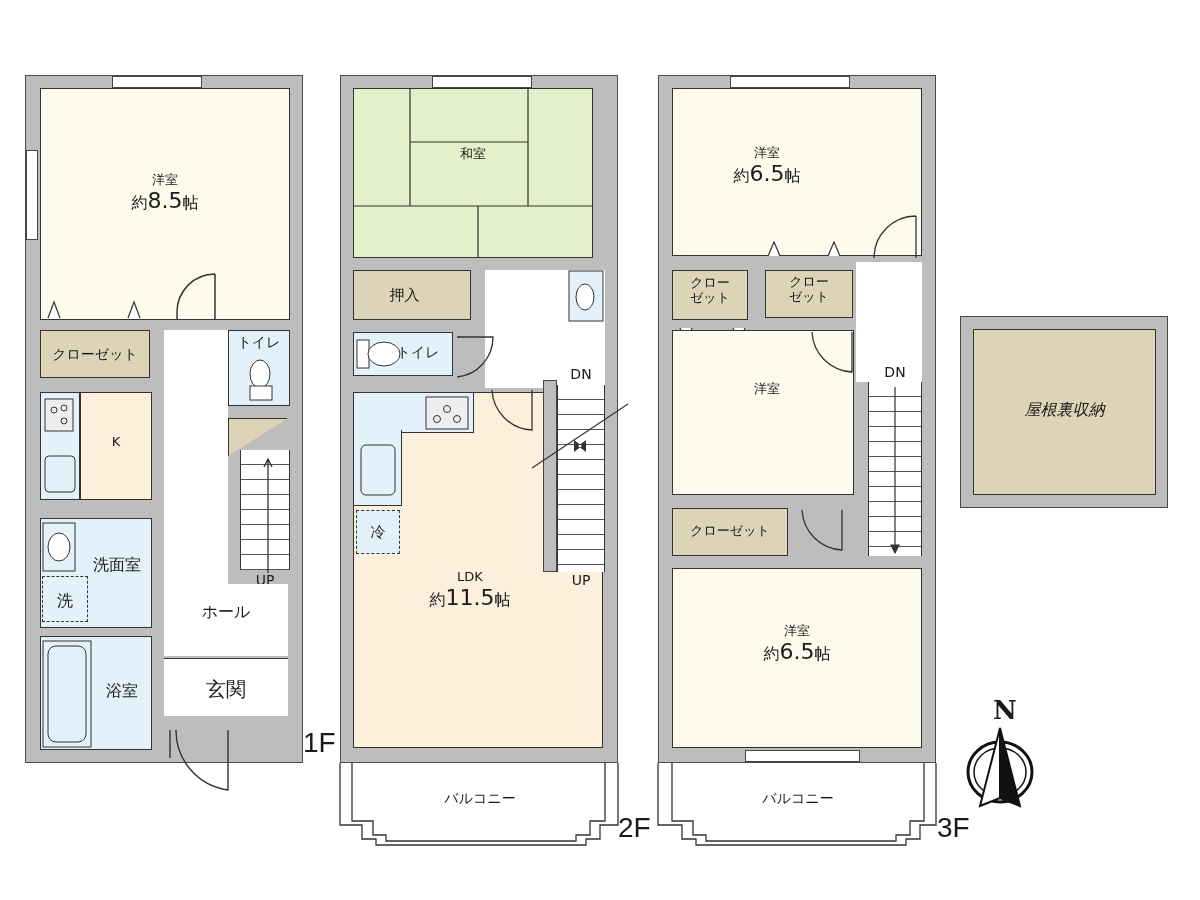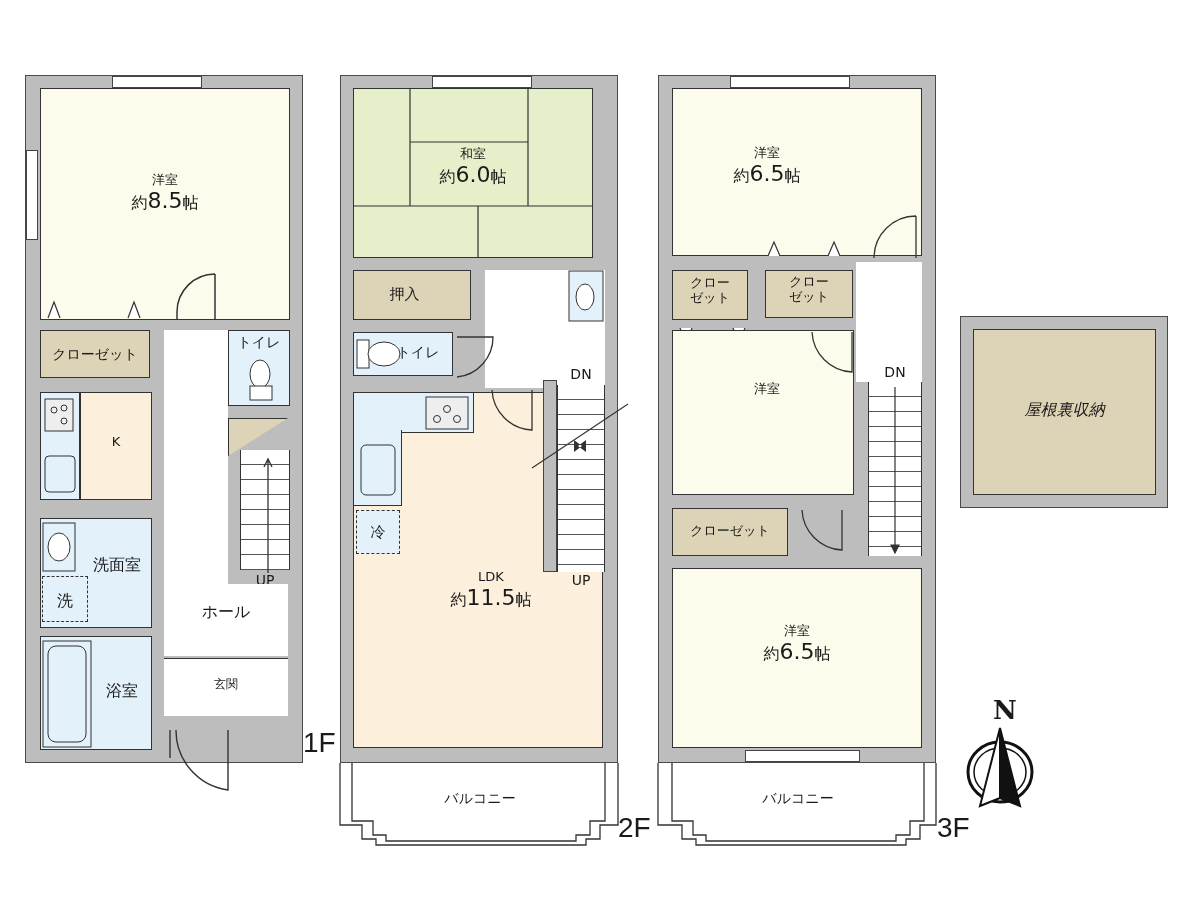--- a/index.html
+++ b/index.html
@@ -86,40 +86,39 @@
     <rect x="1" y="1" width="48" height="106" fill="#e3f1fa" stroke="#333"></rect>
     <rect x="6" y="6" width="38" height="96" rx="8" fill="#e3f1fa" stroke="#333"></rect>
   </svg>
 <div class="lbl small" style="left:92px;top:682px;width:60px;font-size:16px;">浴室</div>
 
 <div class="abs c-white" style="left:164px;top:330px;width:64px;height:326px;"></div>
 <div class="abs c-white" style="left:164px;top:584px;width:124px;height:72px;"></div>
 <div class="lbl small" style="left:164px;top:603px;width:124px;font-size:16px;">ホール</div>
 
 <div class="abs c-white" style="left:164px;top:658px;width:124px;height:58px;border-top:1.5px solid #333;"></div>
-<div class="lbl small" style="left:164px;top:678px;width:124px;font-size:12px;">玄関</div>
+<div class="lbl small" style="left:164px;top:678px;width:124px;font-size:20px;">玄関</div>
 <svg style="left:168px;top:728px;" width="70" height="70">
     <path d="M2 2 L2 30 M8 2 A60 60 0 0 0 60 62 L60 2" fill="none" stroke="#333" stroke-width="1.4"></path>
   </svg>
 <div class="lbl floor" style="left:303px;top:727px;">1F</div>
 
 <div class="abs wall" style="left:340px;top:75px;width:278px;height:688px;"></div>
 
 <div class="abs room c-wa" style="left:353px;top:88px;width:240px;height:170px;"></div>
 <svg style="left:353px;top:88px;" width="240" height="170">
     <path d="M57 0 V118 M175 0 V118 M57 54 H175 M0 118 H240 M125 118 V170" fill="none" stroke="#333" stroke-width="1.2"></path>
   </svg>
 <div class="abs win" style="left:432px;top:76px;width:100px;height:12px;"></div>
 <div class="lbl" style="left:353px;top:147px;width:240px;">
   <div class="name">和室</div>
-  <div class="size"><span>約</span><b>6.0</b><span>帖</span></div>
 </div>
 
 <div class="abs room c-cl" style="left:353px;top:270px;width:118px;height:50px;"></div>
-<div class="lbl small" style="left:353px;top:287px;width:103px;font-size:15px;font-family:Liberation Mono, monospace;">押入</div>
+<div class="lbl small" style="left:353px;top:287px;width:103px;font-size:15px;">押入</div>
 
 <div class="abs c-white" style="left:485px;top:270px;width:120px;height:118px;"></div>
 <svg style="left:568px;top:270px;" width="36" height="52">
     <rect x="1" y="1" width="34" height="50" fill="#e3f1fa" stroke="#333"></rect>
     <ellipse cx="17" cy="27" rx="9" ry="13" fill="#fff" stroke="#333"></ellipse>
   </svg>
 
 <div class="abs room c-wet" style="left:353px;top:332px;width:100px;height:44px;"></div>
 <svg style="left:356px;top:336px;" width="50" height="36">
     <rect x="1" y="4" width="12" height="28" fill="#fff" stroke="#333"></rect>
@@ -137,21 +136,21 @@
     <rect x="1" y="1" width="42" height="32" fill="#eee" stroke="#333"></rect>
     <circle cx="22" cy="13" r="3.5" fill="none" stroke="#333"></circle>
     <circle cx="12" cy="23" r="3.5" fill="none" stroke="#333"></circle>
     <circle cx="32" cy="23" r="3.5" fill="none" stroke="#333"></circle>
   </svg>
 <svg style="left:358px;top:442px;" width="40" height="56">
     <rect x="3" y="3" width="34" height="50" rx="5" fill="#e3f1fa" stroke="#333"></rect>
   </svg>
 <div class="abs" style="left:356px;top:510px;width:44px;height:44px;border:1.5px dashed #333;background:#e3f1fa;"></div>
 <div class="lbl small" style="left:356px;top:524px;width:44px;font-size:15px;">冷</div>
-<div class="lbl" style="left:401px;top:570px;width:180px;">
+<div class="lbl" style="left:380px;top:570px;width:180px;">
   <div class="name">LDK</div>
   <div class="size"><span>約</span><b>11.5</b><span>帖</span></div>
 </div>
 <svg style="left:490px;top:388px;" width="45" height="45">
     <path d="M2 2 A42 42 0 0 0 42 42 L42 2" fill="none" stroke="#333" stroke-width="1.3"></path>
   </svg>
 
 <div class="abs" style="left:543px;top:380px;width:14px;height:192px;background:#bdbdbd;border:1px solid #444;"></div>
 <div class="abs stairs" style="left:557px;top:385px;width:48px;height:187px;"></div>
 <div class="lbl small" style="left:557px;top:366px;width:48px;">DN</div>

